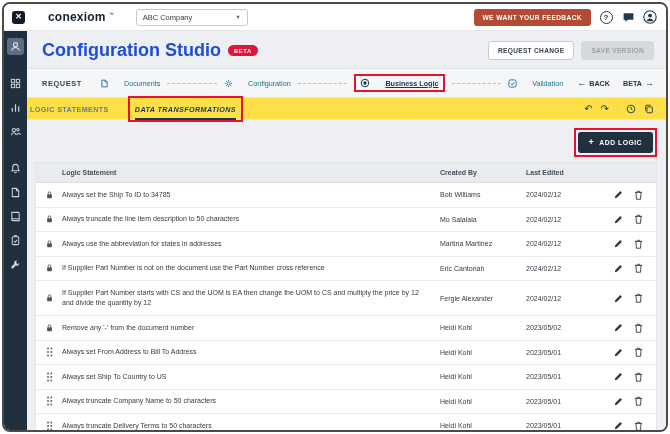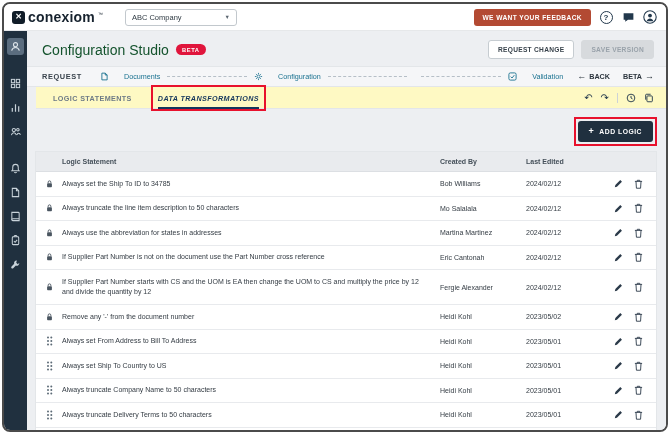--- a/index.html
+++ b/index.html
@@ -4,59 +4,59 @@
 <style>
   * { margin:0; padding:0; box-sizing:border-box; }
   html,body { background:#fff; }
   body { width:670px; height:434px; font-family:"Liberation Sans", sans-serif; }
   .screen { width:666px; height:430px; margin:2px; border:2px solid #4b4b4b; border-radius:8px; overflow:hidden; background:#fff; display:flex; flex-direction:column; }
 
   
   .topbar { height:27px; background:#fff; display:flex; align-items:center; padding:0 9px 0 8px; border-bottom:1px solid #e6e8ea; flex:0 0 auto; }
   .logo { display:flex; align-items:flex-start; gap:3px; }
   .logo-mark { width:13px; height:13px; background:#101c28; border-radius:3px; color:#fff; font-size:8px; font-weight:bold; display:flex; align-items:center; justify-content:center; line-height:1; margin-top:1px; }
-  .logo-text { font-size:14px; font-weight:800; color:#16222e; letter-spacing:.2px; line-height:15px; }
+  .logo-text { font-size:12px; font-weight:800; color:#16222e; letter-spacing:.2px; line-height:15px;margin-left:20px; }
   .logo-tm { font-size:5px; color:#16222e; margin-top:1px; }
   .company-select { margin-left:22px; width:112px; height:17px; border:1px solid #c2c8cd; border-radius:3px; display:flex; align-items:center; padding:0 6px; font-size:7.5px; color:#2f3a43; background:#fff; cursor:pointer; }
   .caret { margin-left:auto; font-size:5.5px; color:#5a6570; }
   .feedback-btn { margin-left:auto; background:#b34a33; color:#fff; border:none; border-radius:3px; font-size:6.6px; font-weight:bold; letter-spacing:.4px; padding:5px 9px; font-family:inherit; cursor:pointer; }
   .hdr-icon { margin-left:8px; width:14px; height:14px; display:flex; align-items:center; justify-content:center; cursor:pointer; }
   .help-circle { width:13px; height:13px; border:1.3px solid #22384c; border-radius:50%; color:#22384c; font-size:8px; font-weight:bold; display:flex; align-items:center; justify-content:center; }
 
   
   .app-body { flex:1; display:flex; min-height:0; }
   .sidebar { width:23px; background:#20303f; display:flex; flex-direction:column; align-items:center; padding-top:7px; flex:0 0 auto; }
   .side-item { width:17px; height:17px; display:flex; align-items:center; justify-content:center; margin-bottom:7px; border-radius:3px; cursor:pointer; }
   .side-item.active { background:#5b6d7f; }
   .side-gap { height:13px; }
 
   
   .main { flex:1; background:#edeff2; display:flex; flex-direction:column; min-width:0; }
   .title-row { display:flex; align-items:center; padding:9px 12px 7px 15px; }
-  .page-title { font-size:14px; font-weight:400; color:#14532d; }
+  .page-title { font-size:18px; font-weight:700; color:#1d4ed8; }
   .beta-badge { margin-left:7px; background:#e0153c; color:#fff; font-size:5.8px; font-weight:bold; letter-spacing:.6px; padding:2.5px 6px; border-radius:8px; }
   .title-actions { margin-left:auto; display:flex; gap:7px; }
   .btn-outline { background:#fff; border:1px solid #c6ccd1; border-radius:3px; color:#39434c; font-size:6.6px; font-weight:bold; letter-spacing:.3px; padding:5px 9px; font-family:inherit; cursor:pointer; }
   .btn-disabled { background:#d7dadd; border:1px solid #d7dadd; border-radius:3px; color:#99a2aa; font-size:6.6px; font-weight:bold; letter-spacing:.3px; padding:5px 9px; font-family:inherit; }
 
   
   .progress-row { display:flex; align-items:center; background:#f5f6f8; border-top:1px solid #e3e6e9; border-bottom:1px solid #e3e6e9; padding:5px 12px 5px 15px; flex:0 0 auto; }
   .progress-label { font-size:7.4px; font-weight:bold; color:#39434c; letter-spacing:.6px; }
   .stepper { flex:1; display:flex; align-items:center; margin:0 14px 0 18px; }
   .step { display:flex; align-items:center; gap:15px; font-size:7.2px; color:#1a7290; white-space:nowrap; cursor:pointer; }
   .step.active { color:#14365c; font-weight:bold; }
   .step.active .step-label { text-decoration:underline; }
   .connector { flex:1; border-top:1px dashed #b6bfc7; margin:0 7px; height:0; }
   .annotate-step { border:2px solid #e8112d; padding:2px 4px; display:flex; align-items:center; }
   .nav-btns { display:flex; align-items:center; gap:13px; }
   .nav-btn { display:flex; align-items:center; gap:3px; font-size:7.2px; font-weight:bold; color:#2b343d; cursor:pointer; }
   .nav-arrow { font-size:9px; line-height:1; }
 
   
-  .tabs-row { background:#fef9c3; display:flex; align-items:center; padding:0 12px 0 17px; border-bottom:1px solid #e3e6e9; height:22px; flex:0 0 auto;margin-left:9px; }
+  .tabs-row { background:#fde047; display:flex; align-items:center; padding:0 12px 0 3px; border-bottom:1px solid #e3e6e9; height:22px; flex:0 0 auto; }
   .tab { font-size:7.2px; font-weight:bold; letter-spacing:.4px; color:#6d7a86; margin-right:24px; cursor:pointer; padding:7px 0 6px; }
   .tab.active { color:#14365c; box-shadow:inset 0 -2px 0 #14365c; }
   .annotate-tab { border:2px solid #e8112d; padding:0 5px; margin:0 19px 0 -5px;font-style:italic; }
   .annotate-tab .tab { margin-right:0; }
   .tab-tools { margin-left:auto; display:flex; align-items:center; gap:8px; }
   .tool-glyph { font-size:10px; line-height:1; color:#22384c; cursor:pointer; }
   .tool-divider { width:1px; height:10px; background:#ccd2d7; }
   .tool-icon { cursor:pointer; display:flex; }
 
   
@@ -195,20 +195,29 @@
           </div>
           <div class="connector"></div>
           <div class="step">
             <svg width="9" height="9" viewBox="0 0 12 12" fill="none" stroke="#1a7290" stroke-width="1.1">
                 <circle cx="6" cy="6" r="2"></circle>
                 <path d="M6 1.2v1.6M6 9.2v1.6M1.2 6h1.6M9.2 6h1.6M2.6 2.6l1.2 1.2M8.2 8.2l1.2 1.2M9.4 2.6L8.2 3.8M3.8 8.2L2.6 9.4"></path>
               </svg>
             <span class="step-label">Configuration</span>
           </div>
           <div class="connector"></div>
+          <div class="annotate-step">
+            <div class="step active">
+              <svg width="10" height="10" viewBox="0 0 12 12">
+                  <circle cx="6" cy="6" r="4.5" fill="none" stroke="#14365c" stroke-width="1.2"></circle>
+                  <circle cx="6" cy="6" r="2" fill="#14365c"></circle>
+                </svg>
+              <span class="step-label">Business Logic</span>
+            </div>
+          </div>
           <div class="connector"></div>
           <div class="step">
             <svg width="9" height="9" viewBox="0 0 12 12" fill="none" stroke="#1a7290" stroke-width="1.2">
                 <rect x="1.2" y="1.2" width="9.6" height="9.6" rx="2"></rect>
                 <path d="M3.6 6.2l1.8 1.8 3-3.8"></path>
               </svg>
             <span class="step-label">Validation</span>
           </div>
         </div>
         <div class="nav-btns">

